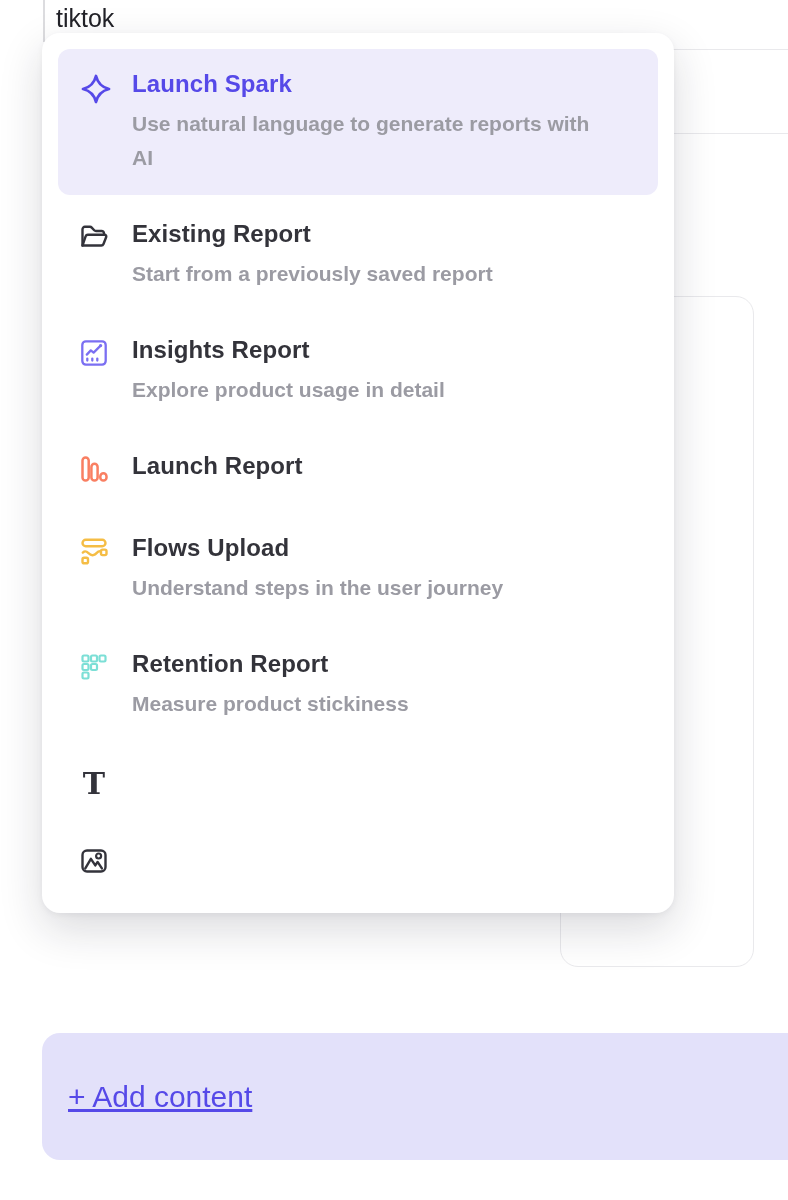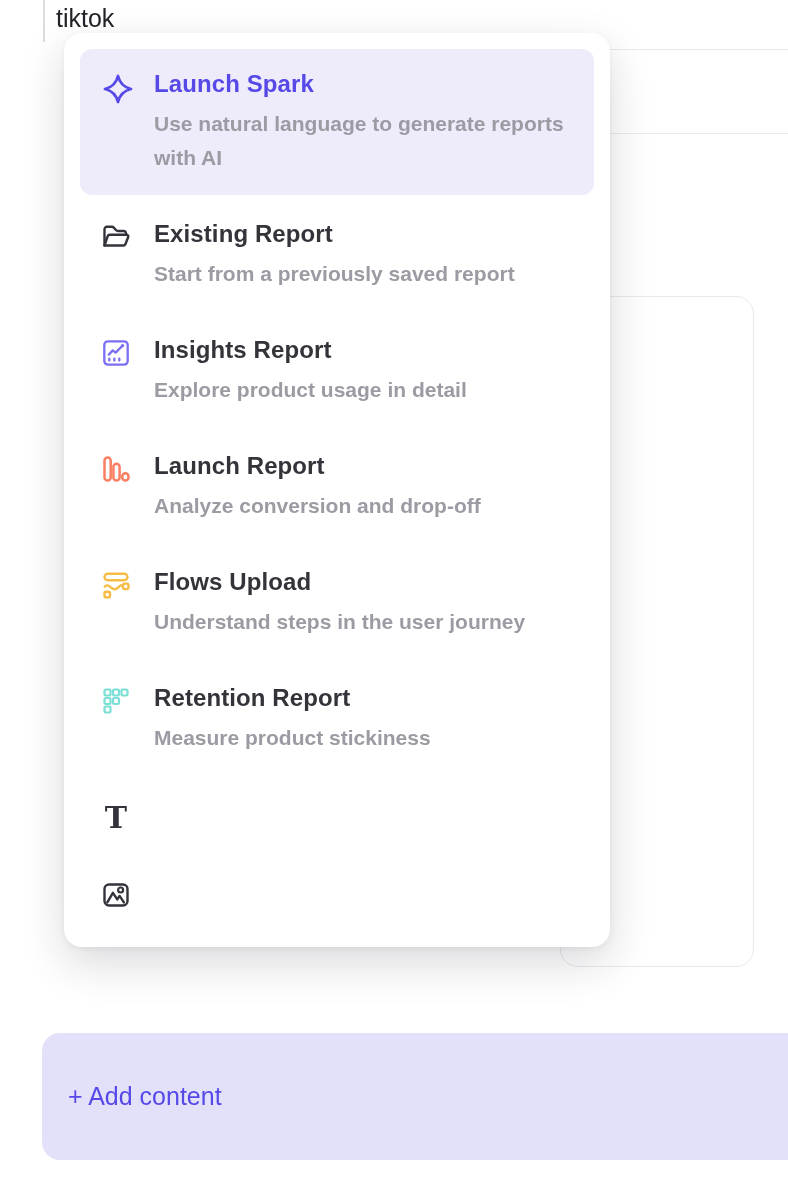--- a/index.html
+++ b/index.html
@@ -10,25 +10,24 @@
   
   .bg-vline{position:absolute;left:43px;top:0;width:2px;height:42px;background:#dcdcdf;}
   .bg-text{position:absolute;left:56px;top:2px;font-size:25px;line-height:32px;color:#222228;}
   .bg-line{position:absolute;left:600px;right:0;height:1px;background:#e9e9ec;}
   .bg-line.l1{top:49px}
   .bg-line.l2{top:133px}
   .bg-card{position:absolute;left:560px;top:296px;width:194px;height:671px;
     border:1px solid #e9e9ec;border-radius:18px;box-sizing:border-box;}
   
   .menu{
-    position:absolute;left:42px;top:33px;width:546px;box-sizing:border-box;
+    position:absolute;left:42px;top:33px;width:632px;box-sizing:border-box;
     background:#fff;border-radius:18px;padding:16px;
     display:flex;flex-direction:column;gap:4px;
     box-shadow:0 2px 6px rgba(25,25,45,.05),0 16px 44px rgba(25,25,45,.16);
-    margin-left:22px;
   }
   .item{display:flex;gap:16px;padding:20px;border-radius:12px;align-items:flex-start;cursor:pointer;}
   .item.highlight{background:var(--highlight-bg,#EEECFB);}
   .icon{flex:0 0 38px;width:38px;margin-top:2px;}
   .icon svg{display:block;}
   .title{font-size:24px;line-height:30px;font-weight:600;letter-spacing:.1px;
     color:var(--title-text,#33333A);margin-bottom:8px;}
   .highlight .title{color:var(--accent-purple,#5649E8);}
   .desc{font-size:21px;line-height:34px;font-weight:700;
     color:var(--description-text,#9B9BA3);max-width:482px;}
@@ -38,21 +37,21 @@
   .c-insights{color:var(--insights-icon,#7B6FF2);}
   .c-funnels{color:var(--funnels-icon,#F97F62);}
   .c-flows{color:var(--flows-icon,#F5BD45);}
   .c-retention{color:var(--retention-icon,#7CDFD6);}
   
   .add-content{
     position:absolute;left:42px;top:1033px;width:766px;height:127px;box-sizing:border-box;
     background:var(--add-content-bg,#E3E1FA);border-radius:18px;
     display:flex;align-items:center;padding-left:26px;cursor:pointer;
   }
-  .add-content .label{font-size:25px;font-weight:500;color:var(--accent-purple,#5649E8);}
+  .add-content .label{font-size:30px;font-weight:500;color:var(--accent-purple,#5649E8);text-decoration:underline;}
 </style>
 </head>
 <body>
 
 <div class="page">
 
   <div class="bg-vline"></div>
   <div class="bg-text">tiktok</div>
   <div class="bg-line l1"></div>
   <div class="bg-line l2"></div>
@@ -103,21 +102,20 @@
     <div class="item" role="menuitem">
       <span class="icon c-funnels">
         <svg width="32" height="32" viewBox="0 0 32 32" fill="none" stroke="currentColor" stroke-width="2.5" stroke-linejoin="round">
           <rect x="4.5" y="4.5" width="6.2" height="23" rx="3.1"></rect>
           <rect x="13.4" y="10.8" width="6.2" height="16.7" rx="3.1"></rect>
           <rect x="22.3" y="20.3" width="6.2" height="7.2" rx="3.1"></rect>
         </svg>
       </span>
       <div class="text">
         <div class="title">Launch Report</div>
-        <div class="desc">Analyze conversion and drop-off</div>
       </div>
     </div>
 
     <div class="item" role="menuitem">
       <span class="icon c-flows">
         <svg width="32" height="32" viewBox="0 0 32 32" fill="none" stroke="currentColor" stroke-width="2.4" stroke-linecap="round" stroke-linejoin="round">
           <rect x="4.5" y="4.8" width="23" height="6.4" rx="3.2"></rect>
           <rect x="23" y="14.6" width="5.5" height="5.5" rx="1.6"></rect>
           <rect x="4.5" y="22.8" width="5.5" height="5.5" rx="1.6"></rect>
           <path d="M4.8 17.6 C9.5 13.2 10.5 21.4 15.2 20.2 C19.5 19.1 18.6 15.6 22.8 16.4"></path>

